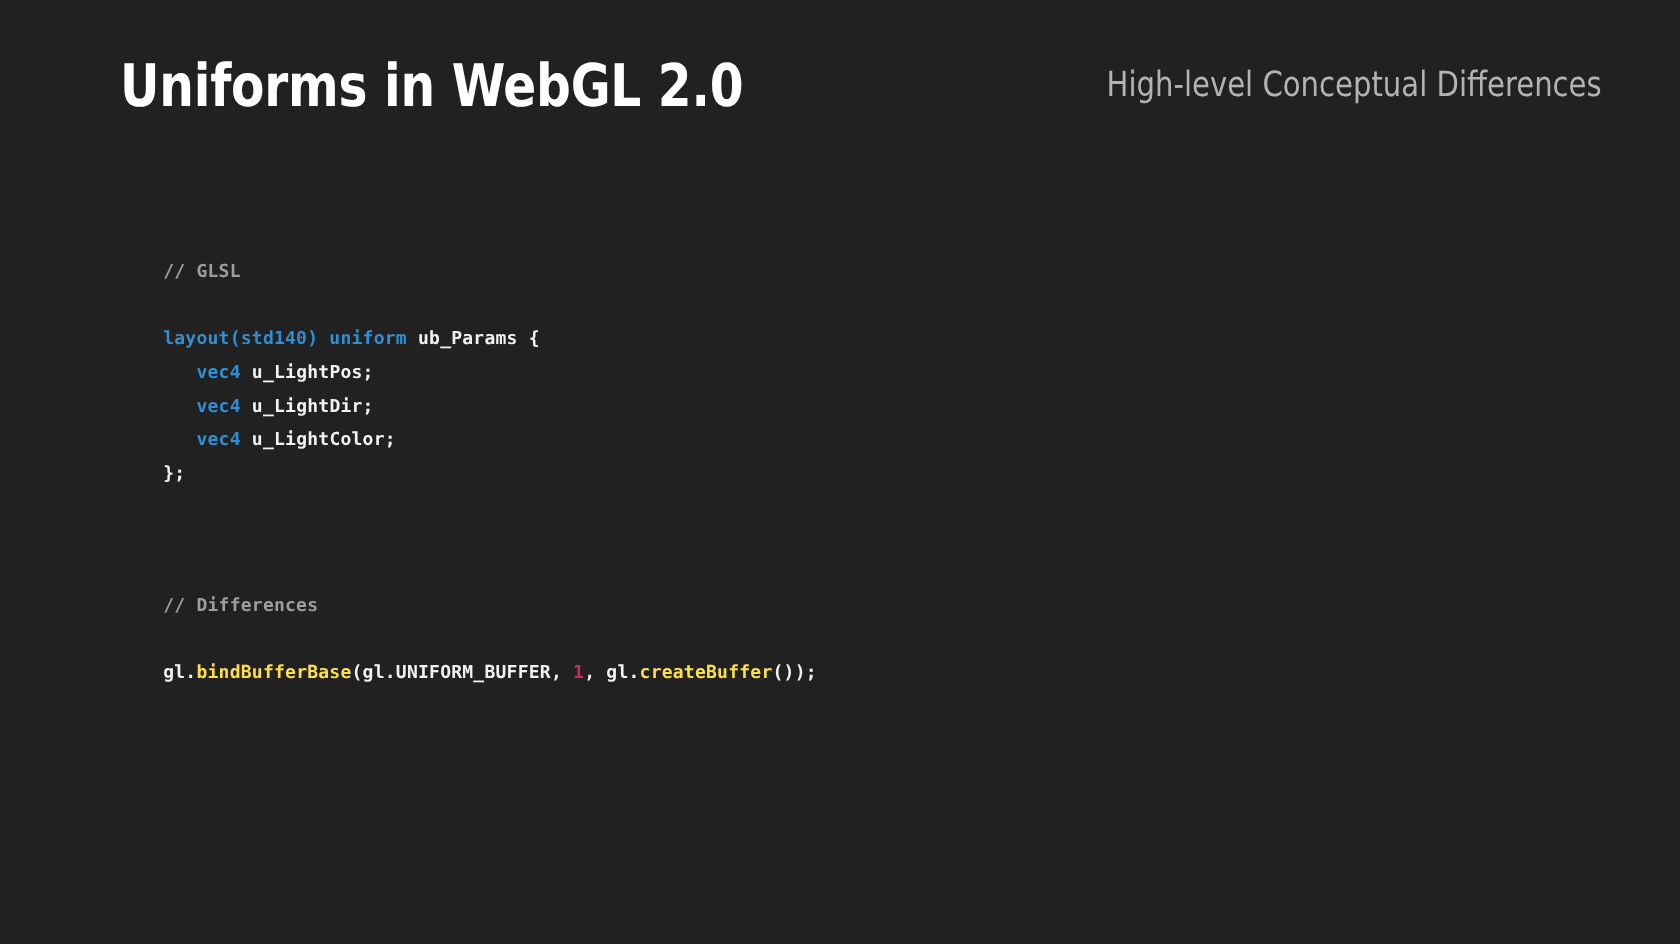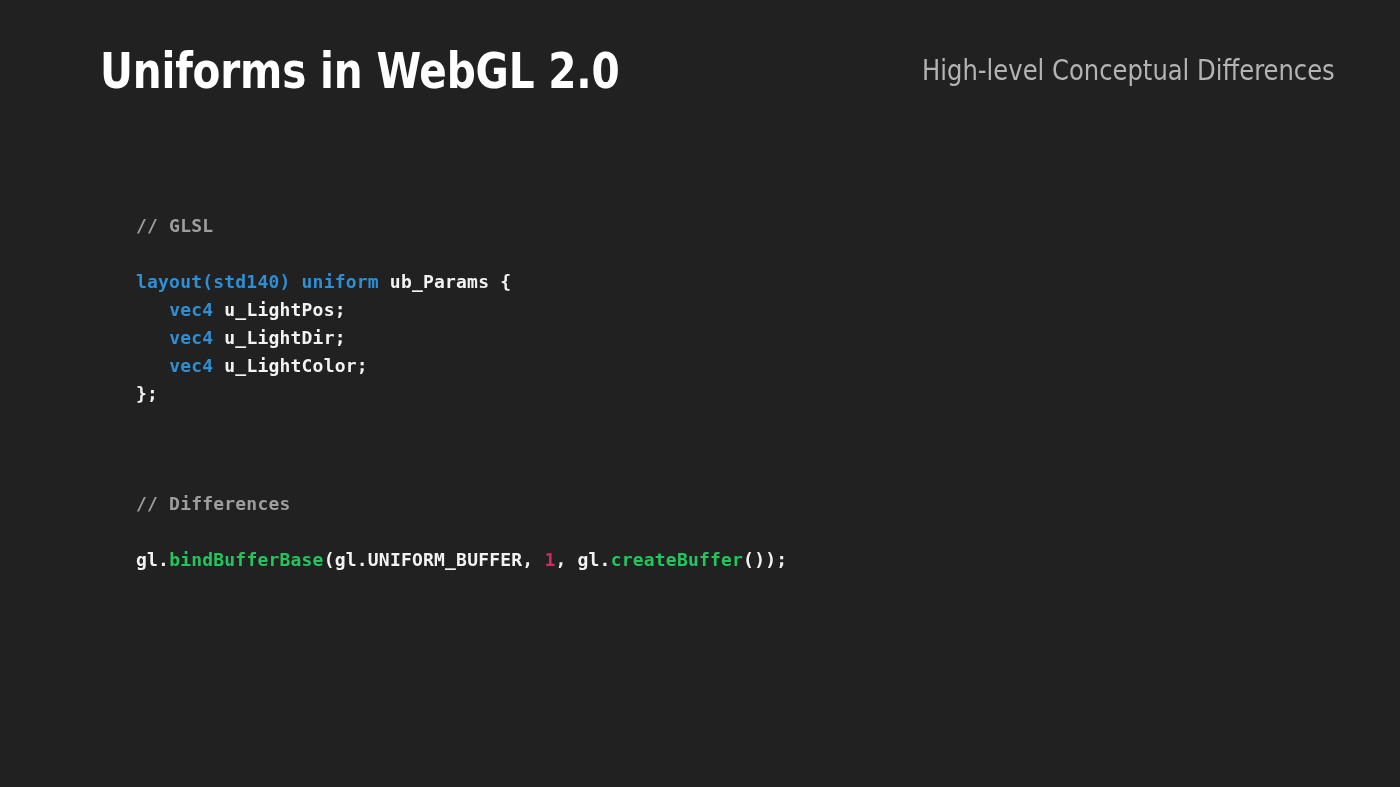--- a/index.html
+++ b/index.html
@@ -68,21 +68,21 @@
   .code-area {
     position: absolute;
     left: 136px;
     top: 212px;
     width: 1180px;
   }
 
   .code-block {
     font-family: "DejaVu Sans Mono", "Liberation Mono", monospace;
     font-weight: 700;
-    font-size: 18px;
+    font-size: 15px;
     line-height: 28px;
     letter-spacing: 0.2px;
     color: #f2f2f2;
     white-space: pre;
     margin: 0;
   }
 
   .code-block.js-block {
     margin-top: 82px;
   }
@@ -93,21 +93,21 @@
   }
 
   .code-line.spacer {
     height: 28px;
   }
 
   
   .tok-comment { color: #9e9e9e; }
   .tok-keyword { color: #2f8fd4; }
   .tok-plain   { color: #f2f2f2; }
-  .tok-func    { color: #22c55e; }
+  .tok-func    { color: #fde047; }
   .tok-number  { color: #d12a62; }
 </style>
 </head>
 <body>
 
 <div class="slide">
 
   <div class="slide-header">
     <h1 class="slide-title">Uniforms in WebGL 2.0</h1>
     <div class="slide-subtitle">High-level Conceptual Differences</div>

